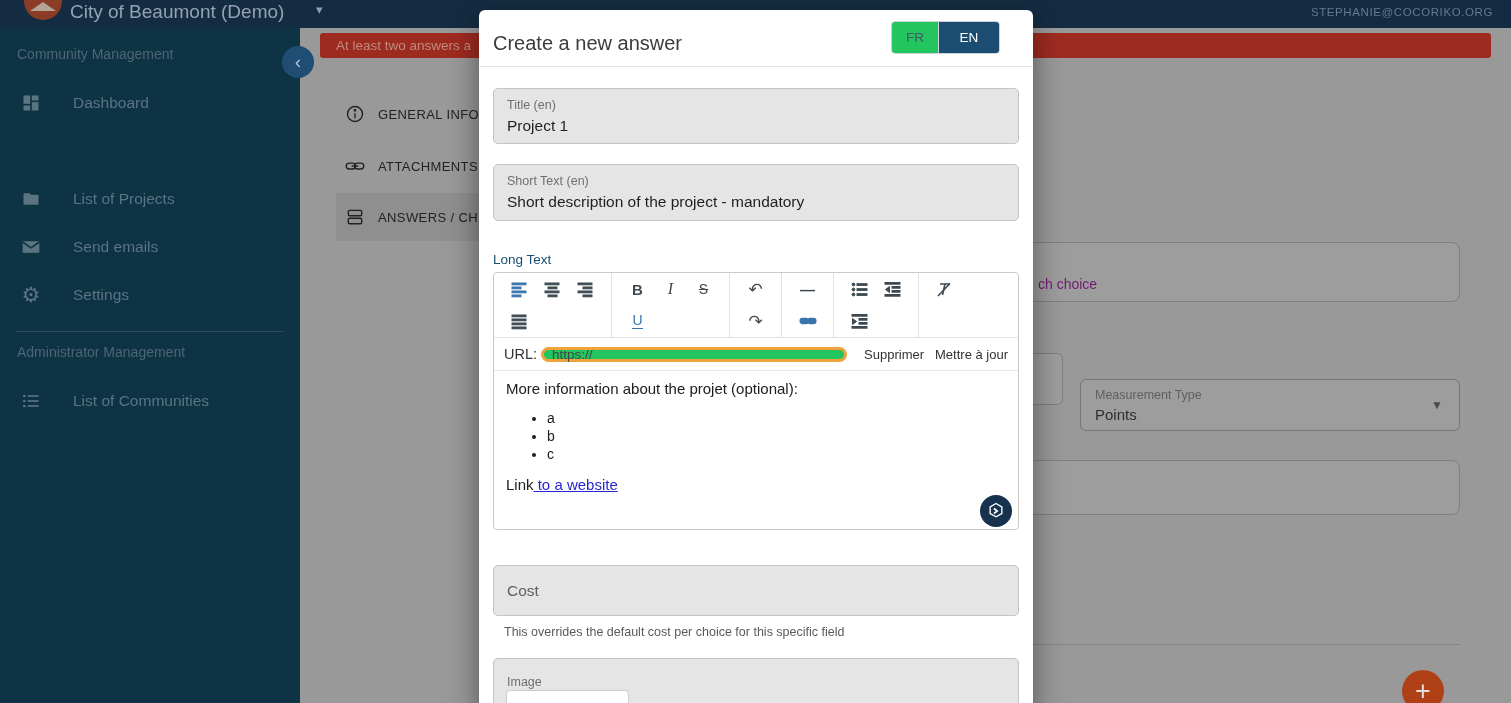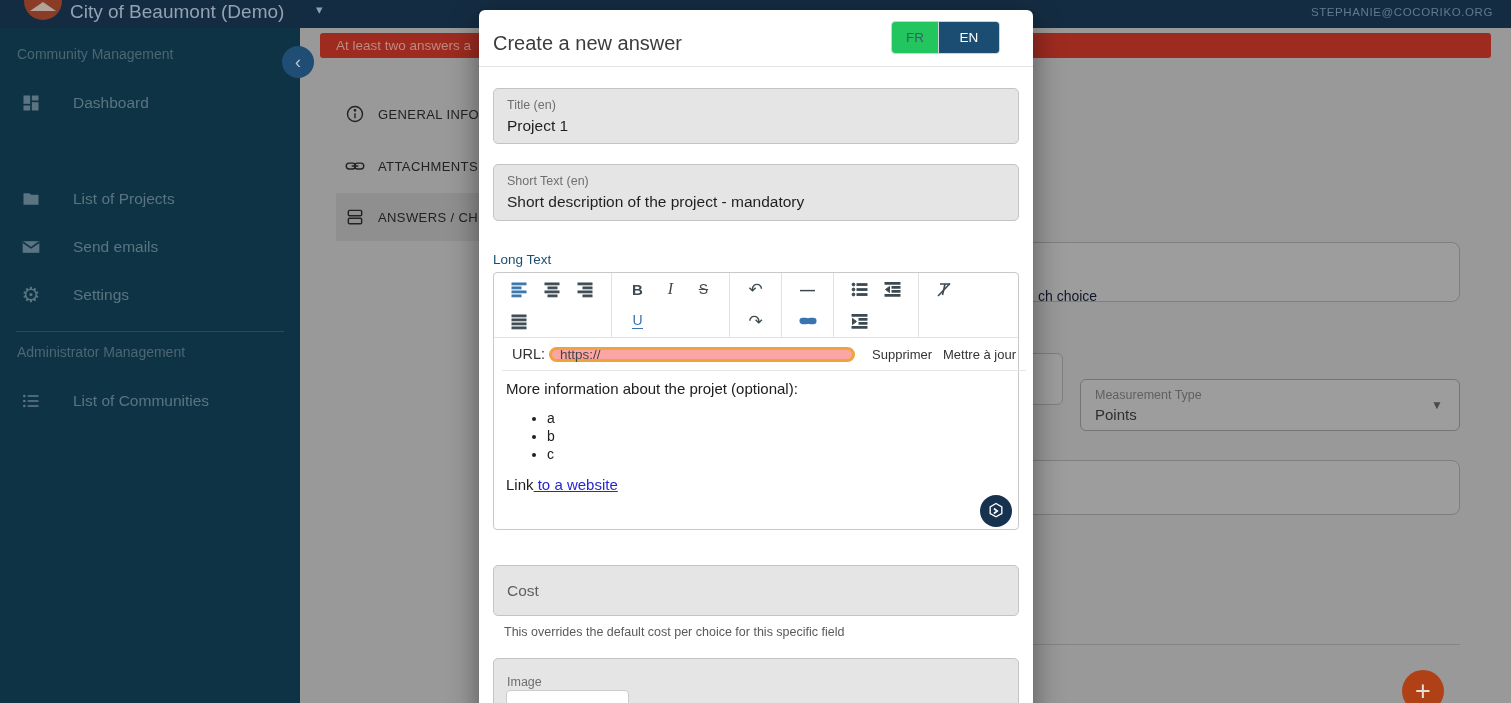--- a/index.html
+++ b/index.html
@@ -32,21 +32,21 @@
   #error-banner span { position:absolute; left:16px; top:5px; font-size:13.5px; color:#bf8a80; white-space:nowrap; }
 
   .btab { position:absolute; left:336px; width:143px; height:48px; display:flex; align-items:center; overflow:hidden; color:#222; }
   .btab .ic { flex:0 0 auto; margin-left:9px; width:20px; height:20px; }
   .btab .lbl { margin-left:13px; font-size:13px; font-weight:500; letter-spacing:.4px; white-space:nowrap; }
   #tab-answers-bg { left:336px; top:193px; width:143px; height:48px; background:#8f8f8f; }
   svg.ticon { stroke:#222; fill:none; stroke-width:1.7; }
 
   .bg-box { position:absolute; border:1px solid #7f7f7f; border-radius:8px; background:#9d9d9d; z-index:1; }
   #bg-field-frag { left:700px; top:242px; width:760px; height:60px; }
-  #bg-field-frag span { position:absolute; left:337px; top:45px; font-size:14px; color:#0f172a; }
+  #bg-field-frag span { position:absolute; left:337px; top:33px; font-size:14px; color:#701a75; }
   #bg-box-sliver { left:980px; top:353px; width:83px; height:52px; border-radius:6px; }
   #measurement-box { left:1080px; top:353px; width:380px; height:52px; border-radius:6px; border-color:#757575;margin-top:26px; }
   #measurement-box .flabel { position:absolute; left:14px; top:8px; font-size:12.5px; color:#606060; }
   #measurement-box .fval { position:absolute; left:14px; top:26px; font-size:15px; color:#2e2e2e; }
   #measurement-box .caret { position:absolute; right:16px; top:18px; font-size:12px; color:#4a4a4a; }
   #bg-box-empty { left:700px; top:460px; width:760px; height:55px; }
   #info-strip { left:700px; top:558px; width:760px; height:67px; background:#a7b2c2; border-radius:4px; z-index:1; }
   #info-strip span { position:absolute; left:337px; top:26px; font-size:15px; color:#23456b; white-space:nowrap; }
   #bg-divider { left:620px; top:644px; width:840px; height:1px; background:#848484; z-index:1; }
   #fab { left:1402px; top:670px; width:42px; height:42px; border-radius:50%; background:#b04117; z-index:2;
@@ -80,25 +80,25 @@
   .tbtn { width:33px; height:28px; display:flex; align-items:center; justify-content:center; color:#3e4a52; font-size:15px; }
   .tbtn.active { color:#3a74ad; }
   .tbtn svg { stroke:#3e4a52; fill:#3e4a52; }
   .tbtn.active svg { stroke:#3a74ad; fill:#3a74ad; }
   .glyph-b { font-weight:bold; font-size:15px; }
   .glyph-i { font-style:italic; font-family:"Liberation Serif", serif; font-size:16px; }
   .glyph-s { text-decoration:line-through; font-size:14px; }
   .glyph-u { font-size:14px; border-bottom:1.5px solid #3a74ad; line-height:15px; }
   .glyph-arrow { font-size:17px; }
 
-  #url-row { position:absolute; left:8px; top:65px; width:100%; height:33px; display:flex; align-items:center;
+  #url-row { position:absolute; left:0; top:65px; width:100%; height:33px; display:flex; align-items:center;
     border-bottom:1px solid #e6e6e6; padding:0 10px; }
   #url-label { font-size:14.5px; color:#333; flex:0 0 auto; }
   #url-input { flex:1 1 auto; margin:0 6px 0 4px; height:15px; border:3px solid #f0a23c; border-radius:13px;
-    background:#fca5a5; font-size:13.5px; color:#444; display:flex; align-items:center; padding-left:8px; white-space:nowrap; }
+    background:#22c55e; font-size:13.5px; color:#444; display:flex; align-items:center; padding-left:8px; white-space:nowrap; }
   .url-btn { flex:0 0 auto; font-size:13px; color:#333; margin-left:11px; white-space:nowrap; }
 
   #editor-content { position:absolute; left:0; top:98px; width:100%; height:160px; padding:9px 12px; font-size:15px; color:#202020; }
   #editor-content ul { margin:13px 0 0 0; padding-left:41px; }
   #editor-content li { margin-bottom:2px; font-size:14px; }
   #link-line { margin-top:14px; }
   #content-link { color:#2727d0; text-decoration:underline; }
   #assistant-badge { position:absolute; right:6px; bottom:2px; width:32px; height:32px; border-radius:50%;
     background:#16324f; display:flex; align-items:center; justify-content:center; color:#fff; }
 

